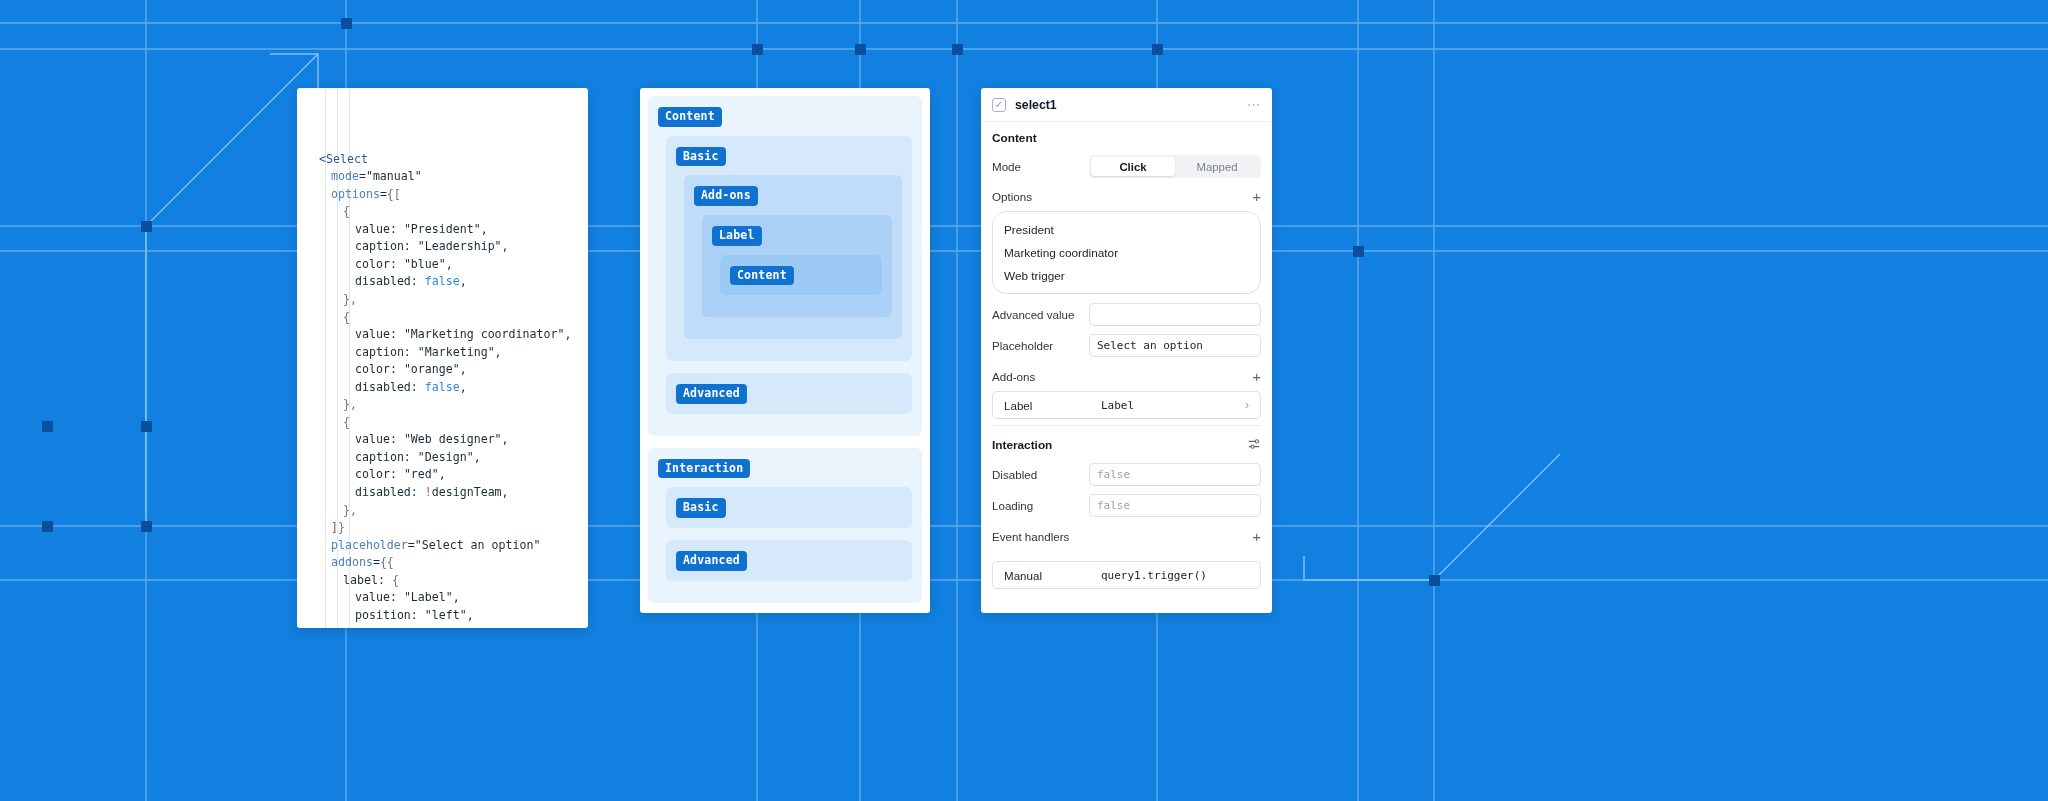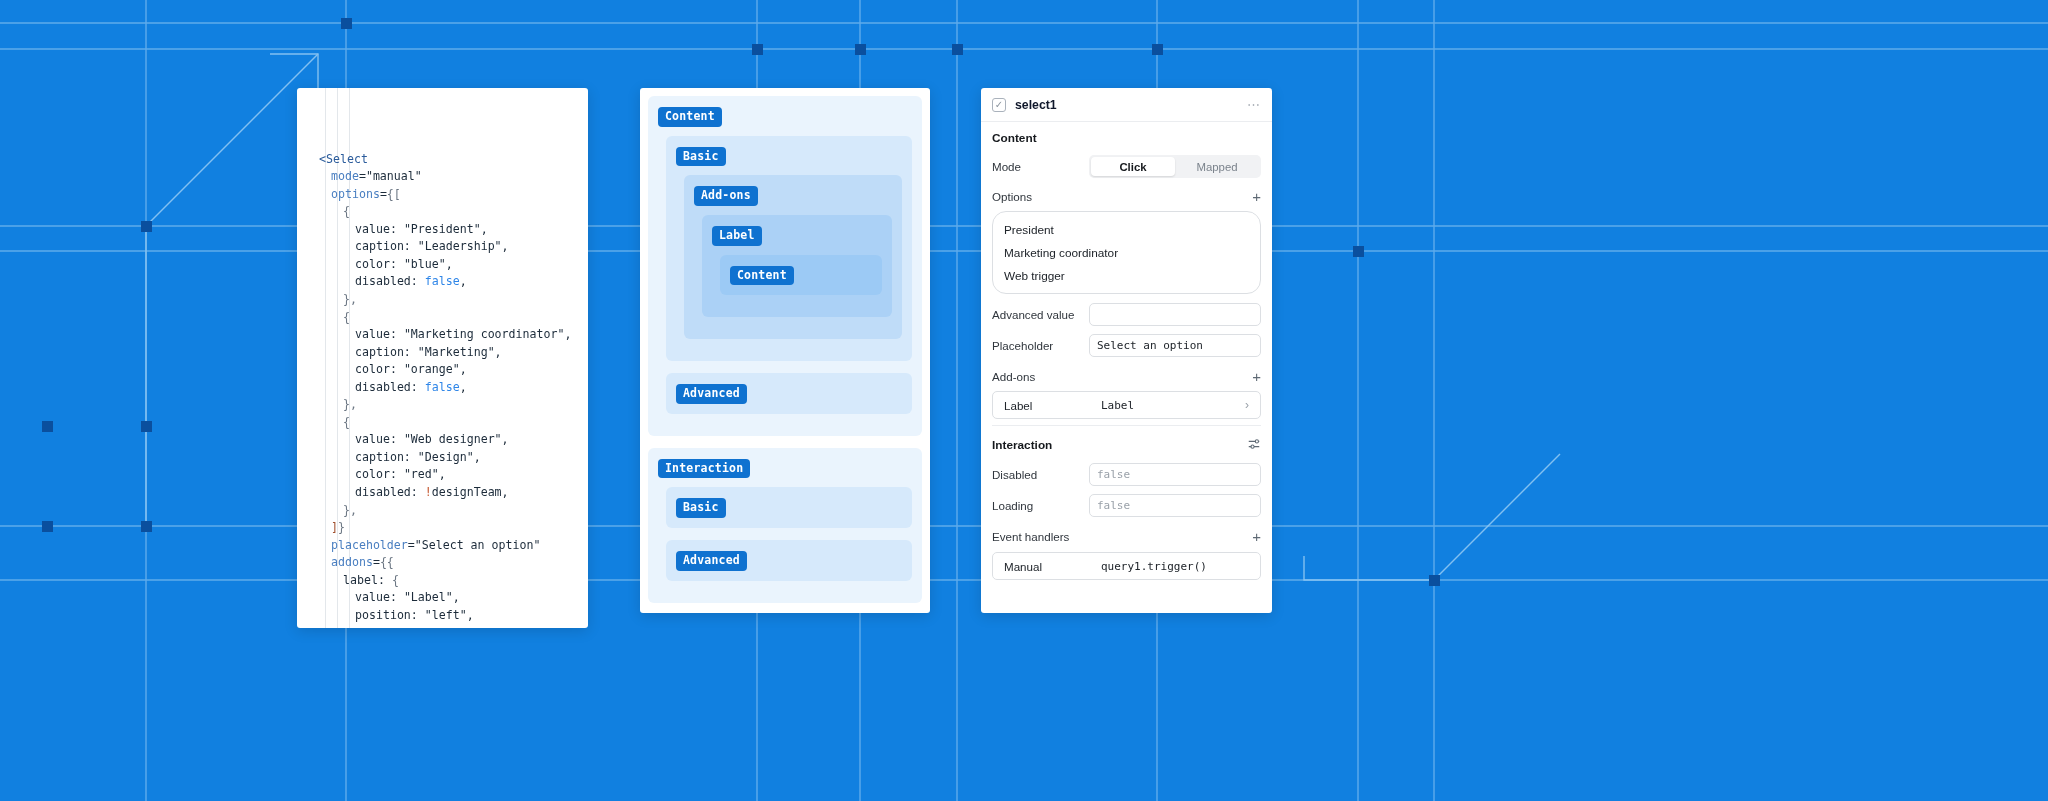--- a/index.html
+++ b/index.html
@@ -281,21 +281,21 @@
       </div>
     </div>
 
     <div class="row">
       <span class="row-lbl">Loading</span>
       <div class="row-ctl">
         <div class="field mono ph">false</div>
       </div>
     </div>
 
-    <div class="sect-hd" style="margin-top:12px;margin-bottom:8px;font-weight:normal;">
+    <div class="sect-hd" style="margin-top:12px;margin-bottom:17px;font-weight:normal;">
       <span style="font-size:11.6px;color:#30363d;">Event handlers</span>
       <span class="plus">+</span>
     </div>
 
     <div class="kvbox">
       <div class="kv">
         <span class="kv-k">Manual</span>
         <span class="kv-v">query1.trigger()</span>
       </div>
     </div>

